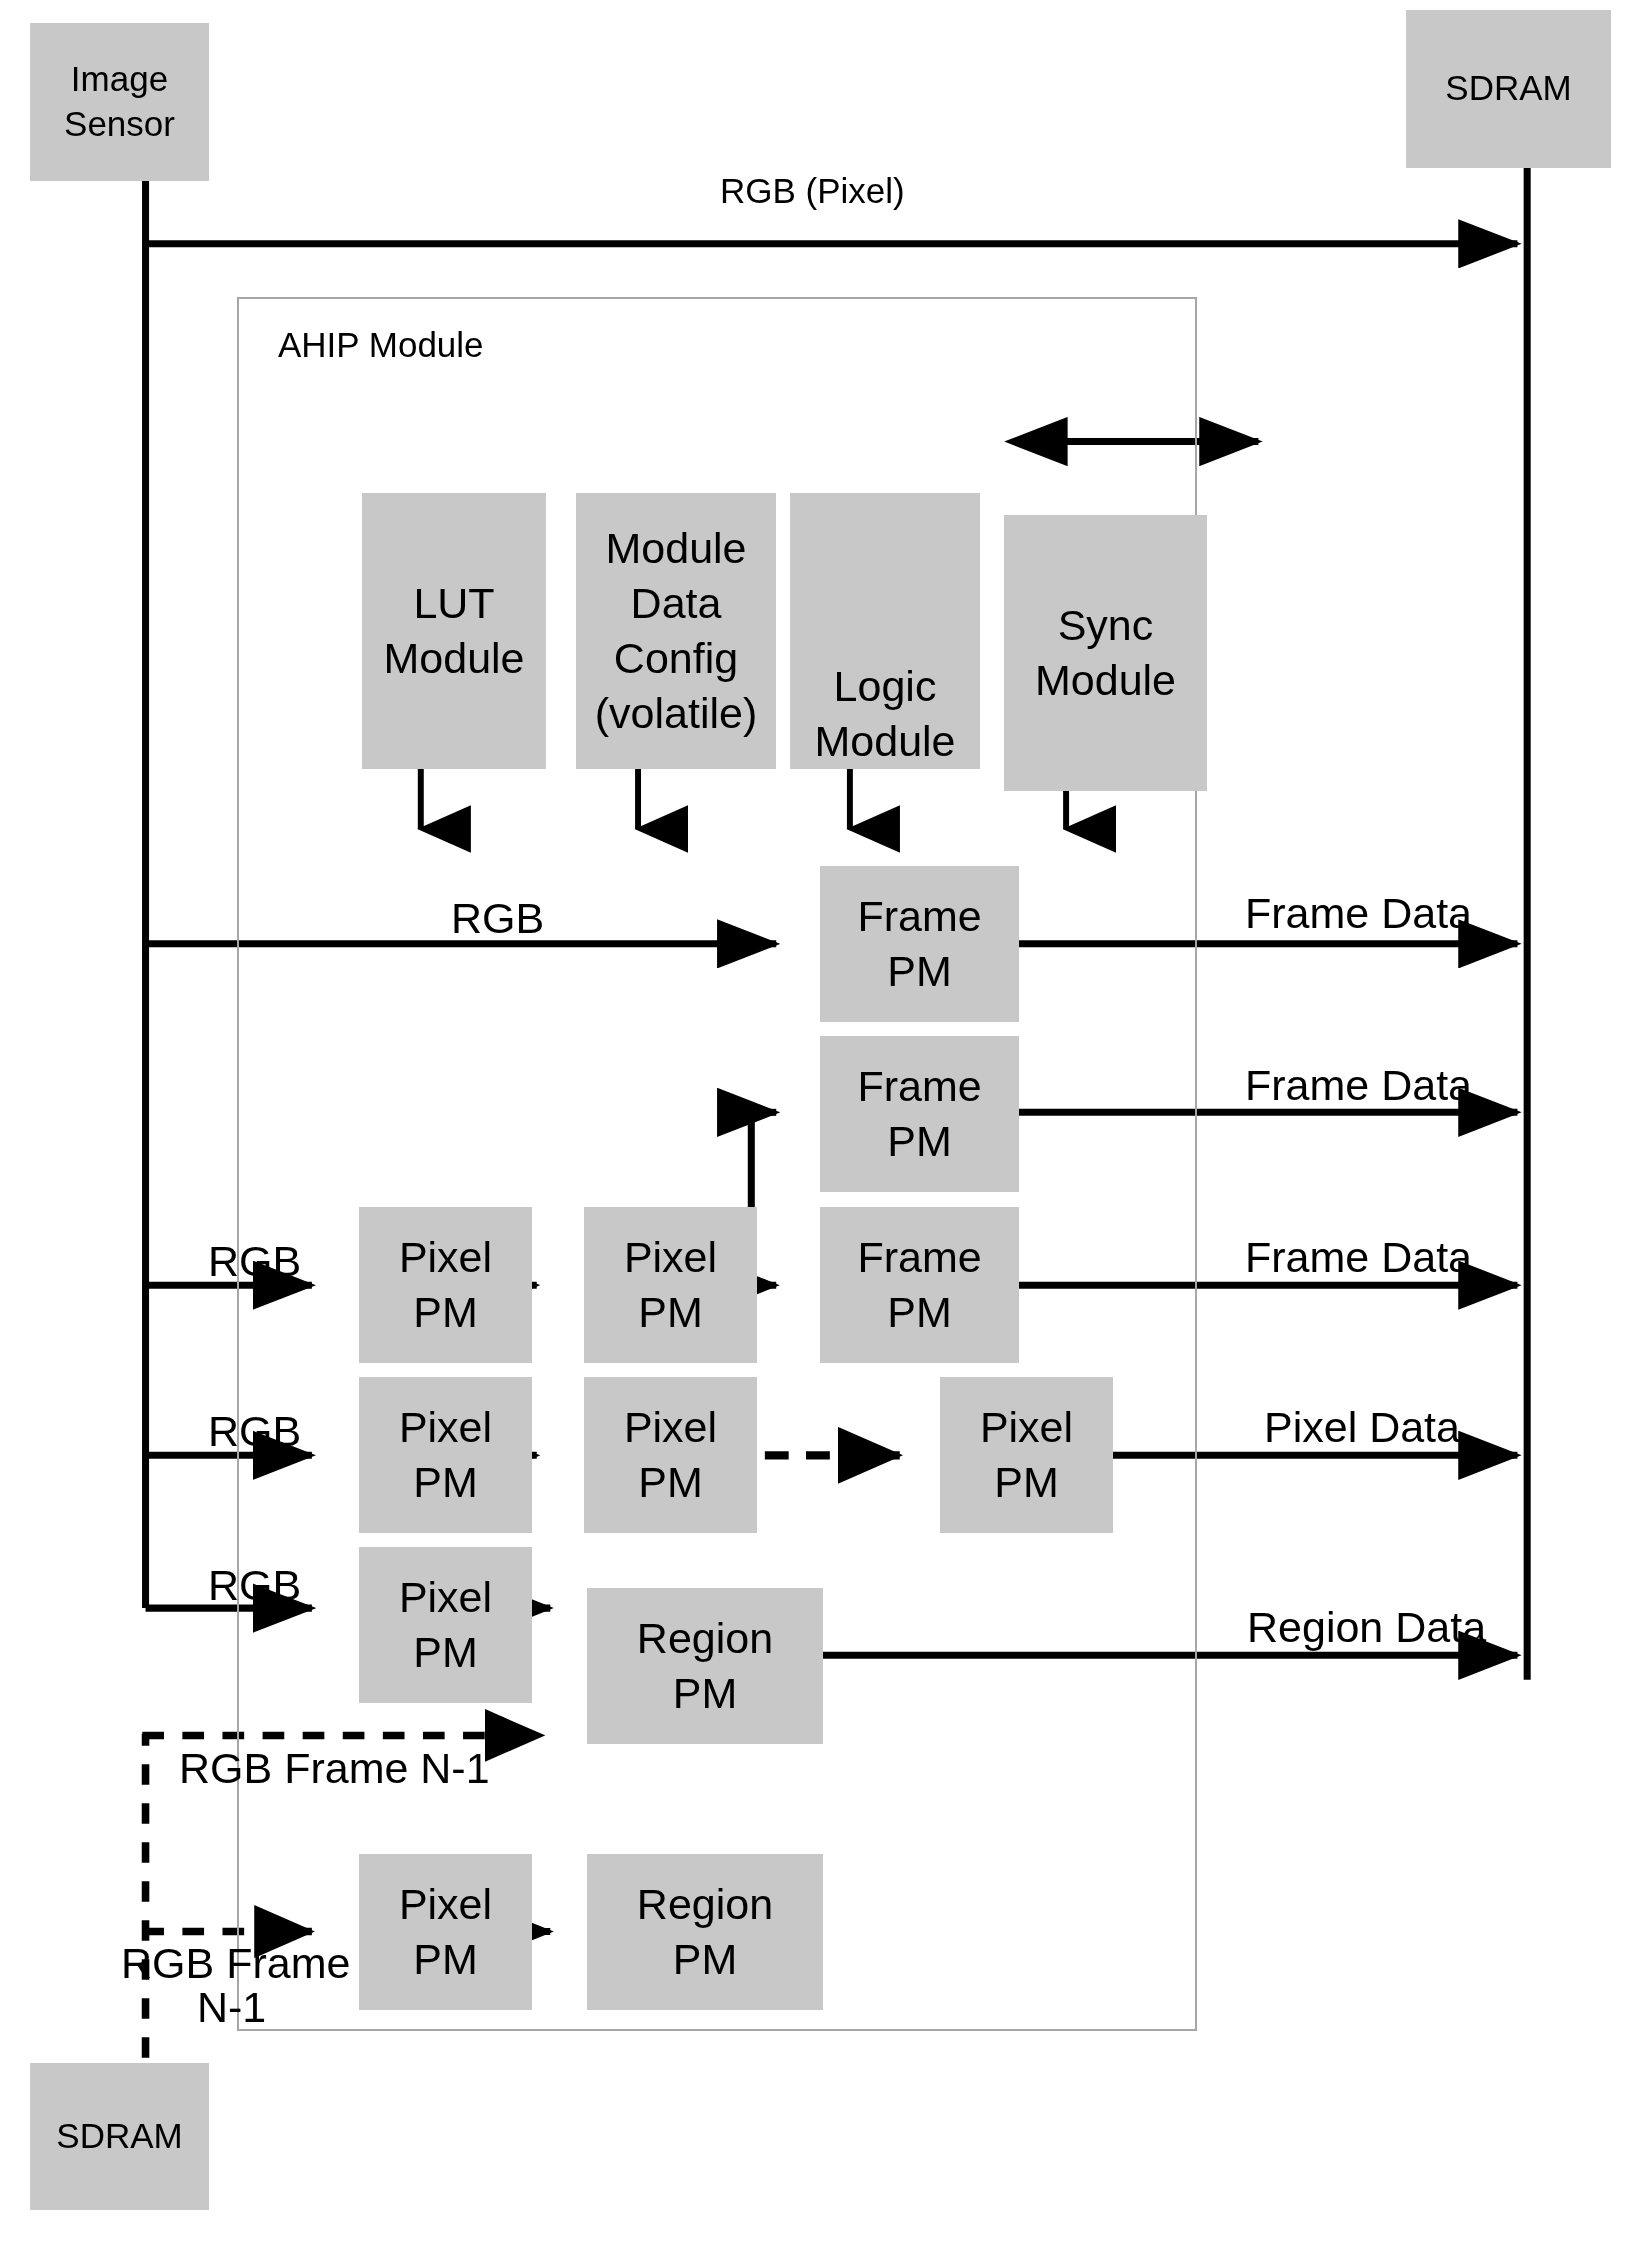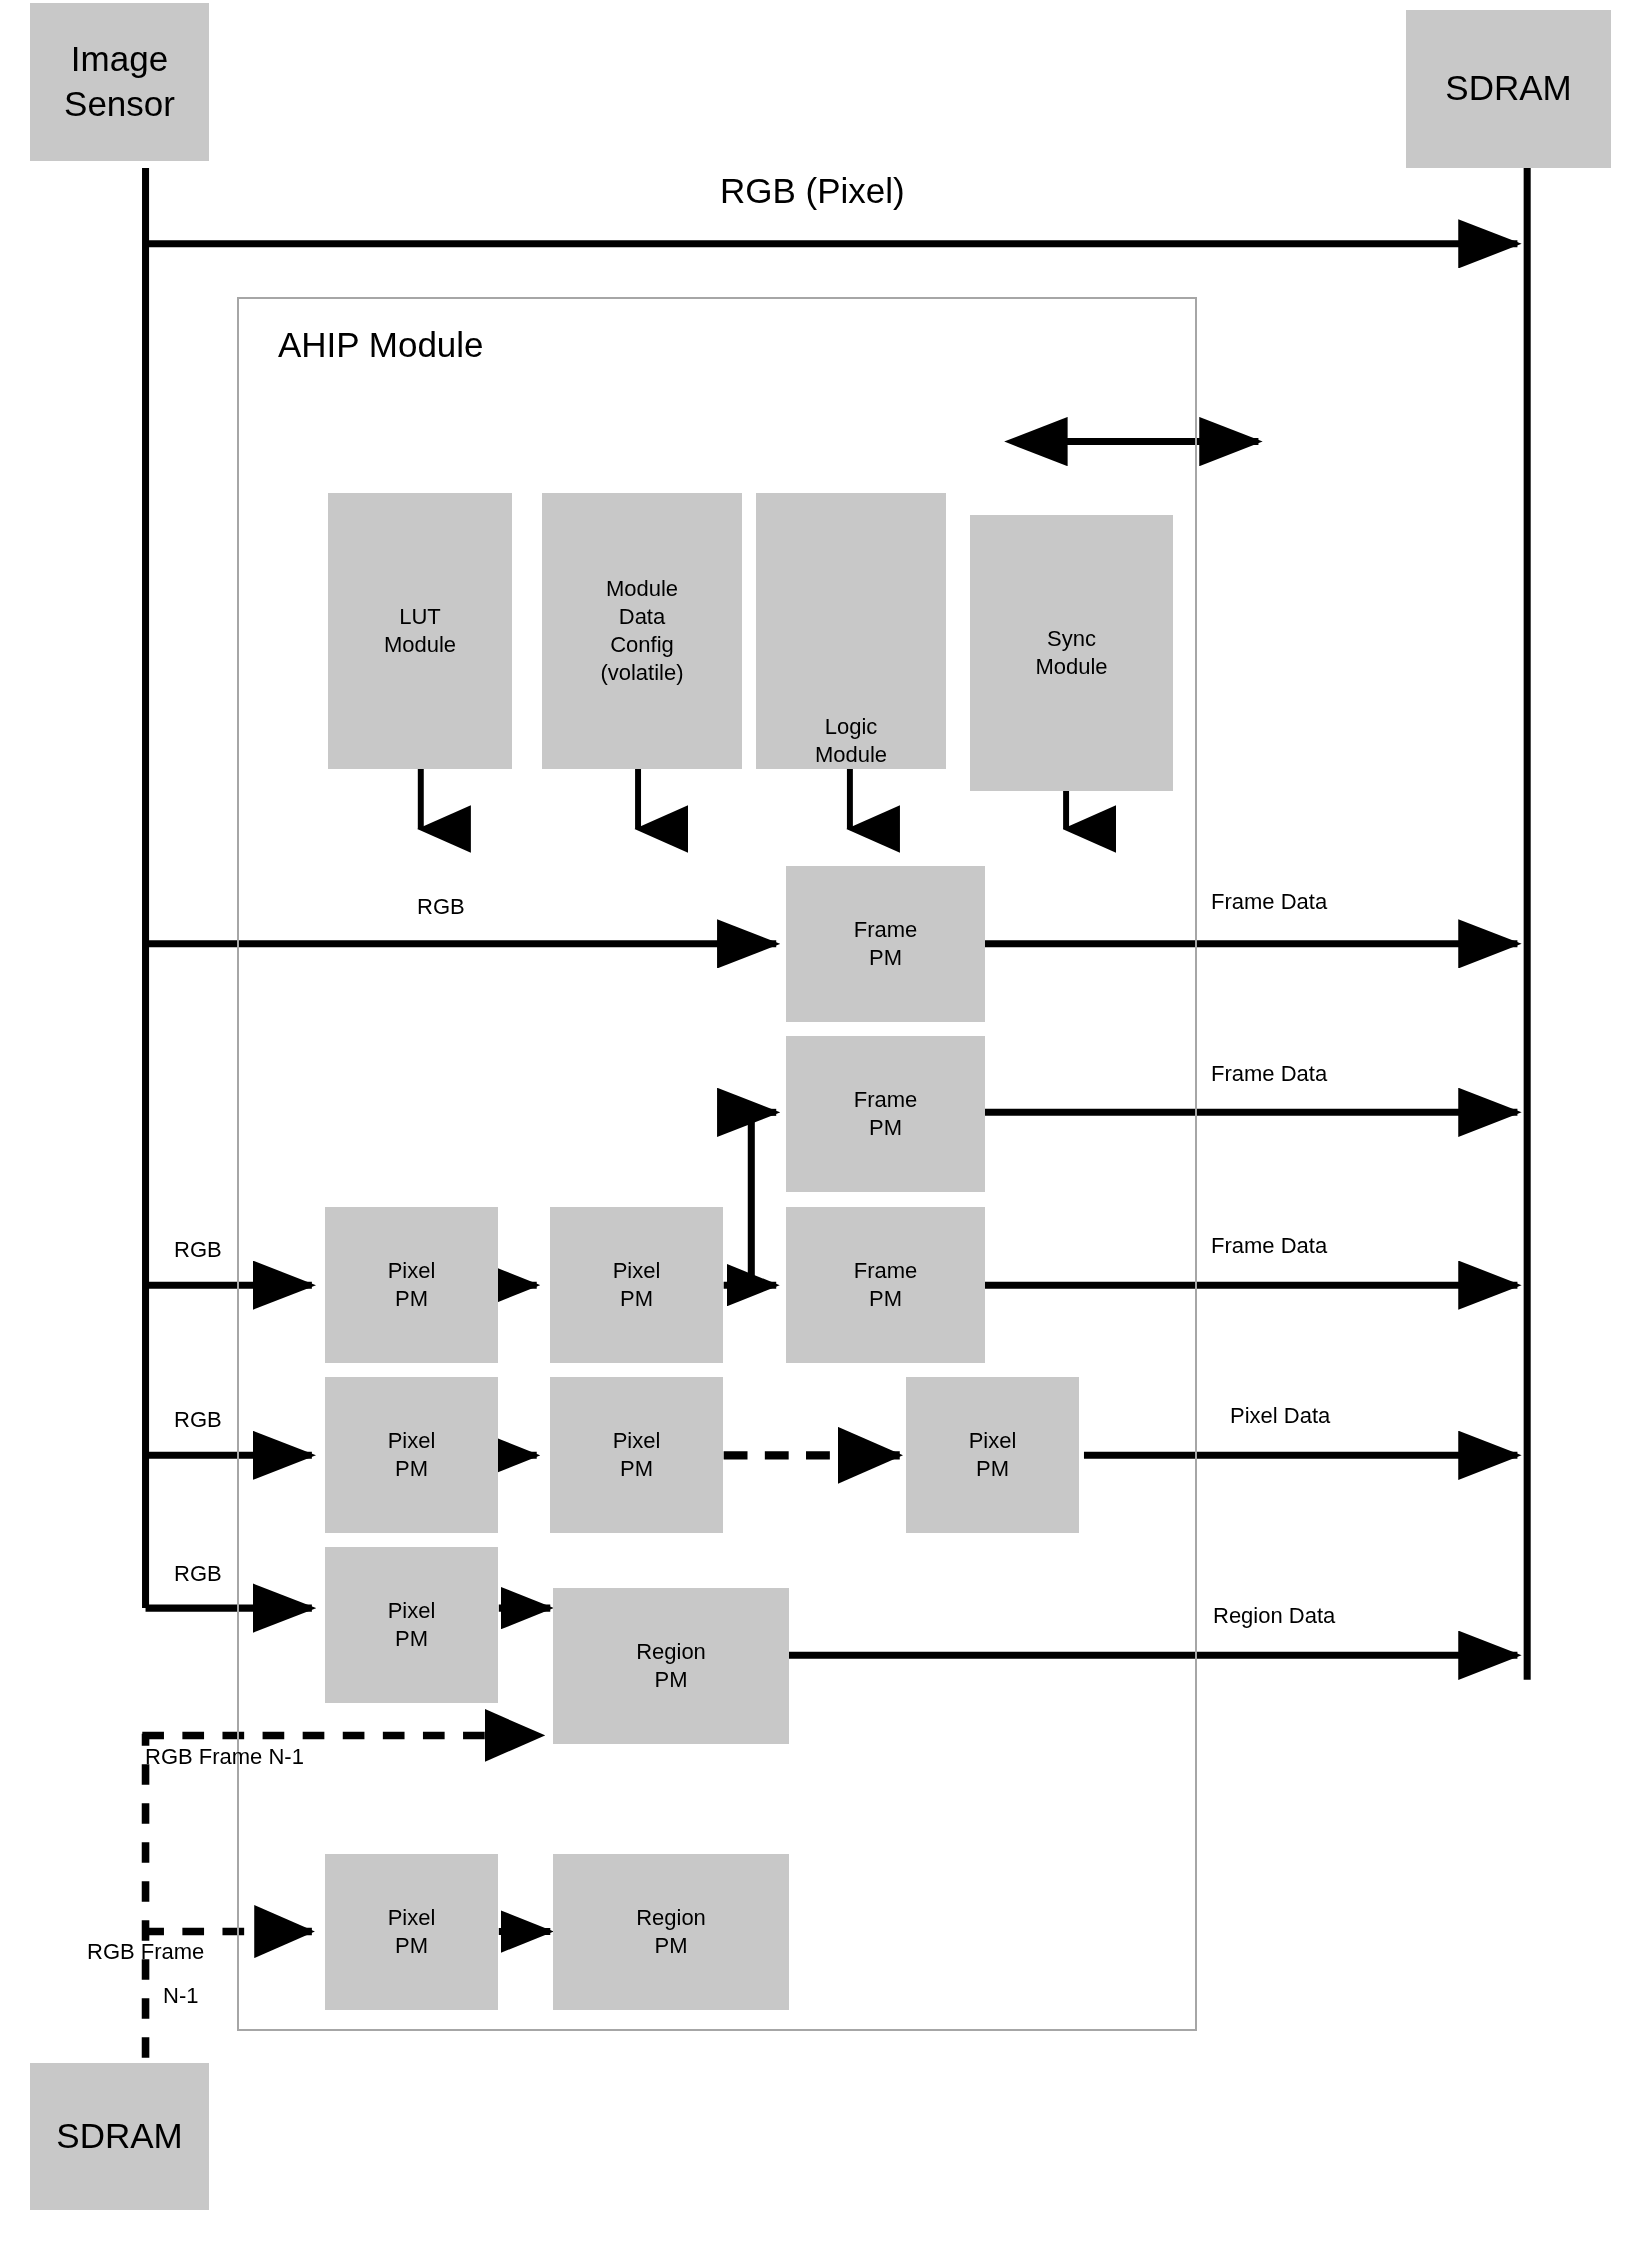--- a/index.html
+++ b/index.html
@@ -42,21 +42,21 @@
     color: #000000;
     white-space: nowrap;
     line-height: 1.15;
   }
   .ahip-frame {
     position: absolute;
     border: 2.7px solid #a6a6a6;
     background: transparent;
     box-sizing: border-box;
   }
-  .f62 { font-size: 22px; }
+  .f62 { font-size: 43px; margin-left: 34px; }
   .f64 { font-size: 35px; }
 </style>
 </head>
 <body>
 
 <div id="stage">
 
   <svg class="wires" viewBox="0 0 3033 4173">
     <defs>
       <marker id="ah" markerWidth="9" markerHeight="7" refX="8.4" refY="3.5" orient="auto" markerUnits="strokeWidth">
@@ -134,21 +134,21 @@
       <line x1="268" y1="3870" x2="268" y2="3200" stroke="#000" stroke-width="14" stroke-dasharray="38 34"></line>
       <line x1="262" y1="3203" x2="1000" y2="3203" stroke="#000" stroke-width="14" stroke-dasharray="40 34" marker-end="url(#ahl)"></line>
       <line x1="262" y1="3565" x2="575" y2="3565" stroke="#000" stroke-width="14" stroke-dasharray="40 34" marker-end="url(#ahl)"></line>
       <line x1="920" y1="3565" x2="1015" y2="3565" stroke="#000" stroke-width="13" marker-end="url(#ahs)"></line>
     </g>
   </svg>
 
   <div class="ahip-frame" style="left:237px; top:297px; width:960px; height:1734px;"></div>
   <div class="lbl f64" style="left:278px; top:325px;">AHIP Module</div>
 
-  <div class="box f64" style="left:30px; top:3px; width:179px; height:158px;">
+  <div class="box f64" style="left:30px; top:23px; width:179px; height:158px;">
     <span>Image</span>
     <span>Sensor</span>
   </div>
 
   <div class="box f64" style="left:1406px; top:9.8px; width:205px; height:158px;">
     <span>SDRAM</span>
   </div>
 
 
   <div class="box f64" style="left:30px; top:2063px; width:179px; height:147px;">

